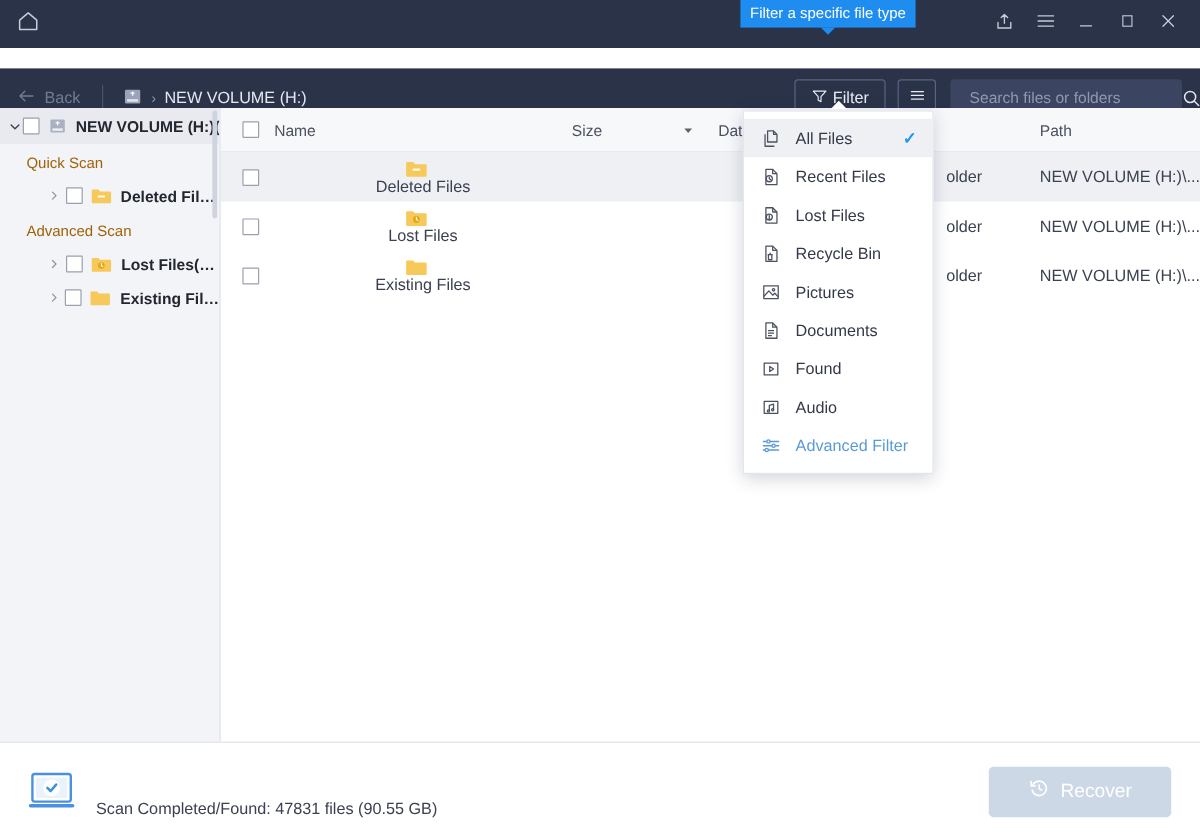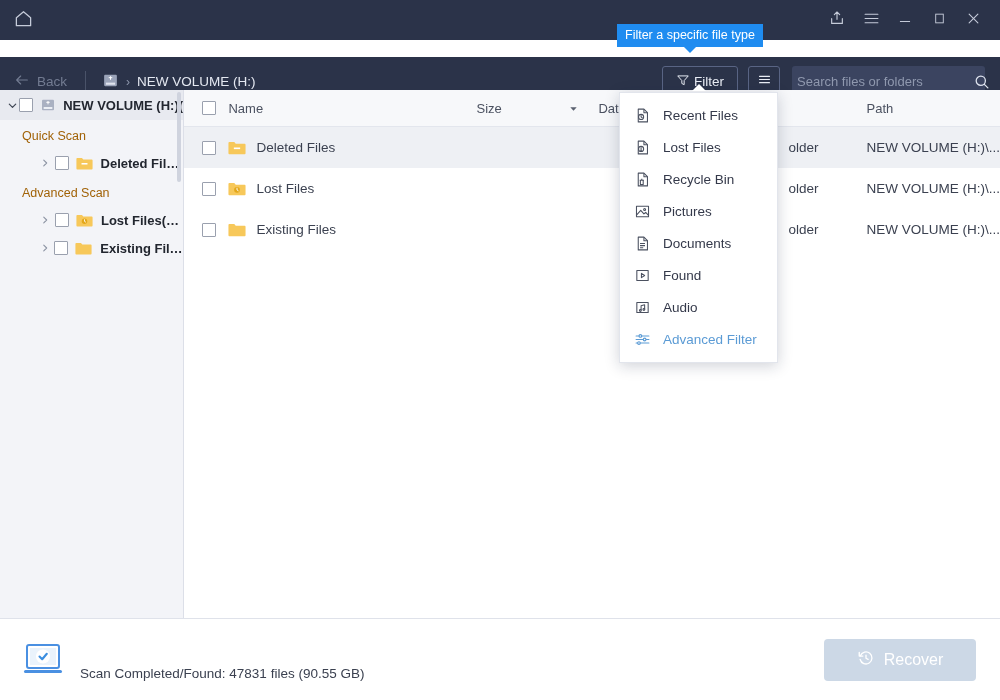--- a/index.html
+++ b/index.html
@@ -34,21 +34,21 @@
   }
   .win-btn {
     width: 34px; height: 40px;
     display: flex; align-items: center; justify-content: center;
     color: #c9cfdd;
   }
 
   
   .tooltip {
     position: absolute;
-    left: 617px; top: 24px;
+    left: 617px; top: 0;
     background: #1f8cf0;
     color: #ffffff;
     font-size: 12.5px;
     padding: 4px 8px 5px 8px;
     line-height: 14px;
     white-space: nowrap;
     z-index: 60;
   }
   .tooltip-arrow {
     position: absolute;
@@ -106,21 +106,21 @@
     margin-left: 12px; margin-right: 15px;
     width: 193px; height: 32px;
     background: #3b4460;
     border-radius: 3px;
     display: flex; align-items: center;
   }
   .search-input {
     flex: 1;
     background: transparent; border: none; outline: none;
     color: #dfe4ef; font-size: 13px;
-    padding-left: 5px;
+    padding-left: 16px;
     font-family: "Liberation Sans", sans-serif;
   }
   .search-input::placeholder { color: #8f98ae; }
   .search-ico { padding-right: 11px; display:flex; align-items:center;}
 
   
   .filter-caret {
     position: absolute;
     left: 692px; top: 84px;
     width: 0; height: 0;
@@ -209,21 +209,21 @@
   .col-type { width: 78px; }
   .col-path { flex: 1; }
   .lrow {
     display: flex; align-items: center;
     height: 41px;
     font-size: 13.5px; color: #3b4150;
   }
   .lrow.sel { background: #eef0f4; }
   .lrow .cb { margin-left: 18px; margin-right: 12px; }
   .fico { margin-right: 10px; display:flex; align-items:center; flex:none;}
-  .rowname { display:flex; width: 248px; }
+  .rowname { display:flex; align-items:center; width: 248px; flex-direction: column; }
   .ellip { overflow:hidden; text-overflow: ellipsis; white-space: nowrap; }
 
   
   .menu {
     position: absolute;
     left: 619px; top: 92px;
     width: 159px;
     background: #ffffff;
     border: 1px solid #e2e5ec;
     box-shadow: 0 3px 14px rgba(20,30,60,0.20);
@@ -527,20 +527,31 @@
         <span class="col-date"></span>
         <span class="col-type">older</span>
         <span class="col-path ellip">NEW VOLUME (H:)\...</span>
       </div>
     </div>
   </div>
 
   <div class="filter-caret"></div>
   <div class="menu">
 
+    <div class="menu-item active">
+      <span class="mico">
+        <svg width="17" height="17" viewBox="0 0 24 24" fill="none" stroke="#4b5160" stroke-width="1.5" stroke-linejoin="round">
+          <path d="M8 3 H15 L19 7 V16 H8 Z"></path>
+            <path d="M15 3 V7 H19"></path>
+            <path d="M5 7 V21 H16"></path>
+        </svg>
+      </span>
+      <span>All Files</span>
+      <span class="check">✓</span>
+    </div>
 
     <div class="menu-item">
       <span class="mico">
         <svg width="17" height="17" viewBox="0 0 24 24" fill="none" stroke="#4b5160" stroke-width="1.5" stroke-linejoin="round">
           <path d="M6 3 H14 L19 8 V21 H6 Z"></path>
             <path d="M14 3 V8 H19"></path>
           <circle cx="10" cy="14" r="3.6"></circle>
             <path d="M10 12 V14 L11.6 15.2" stroke-linecap="round"></path>
         </svg>
       </span>

